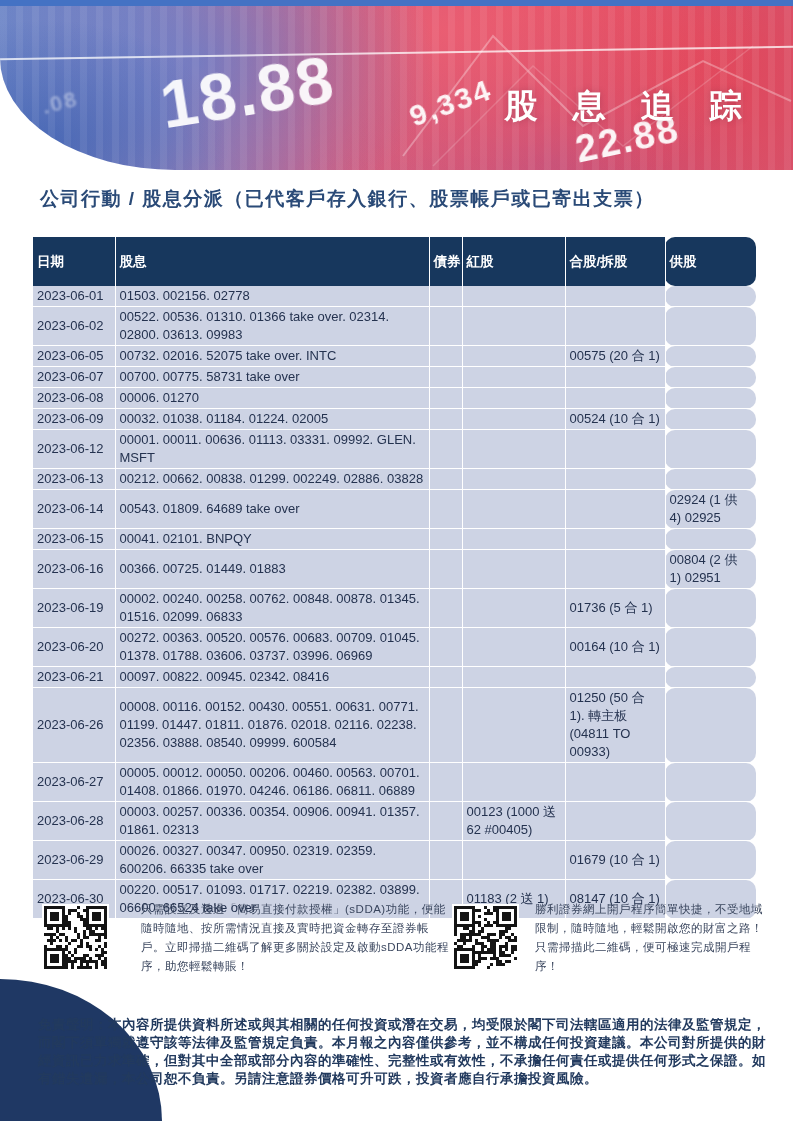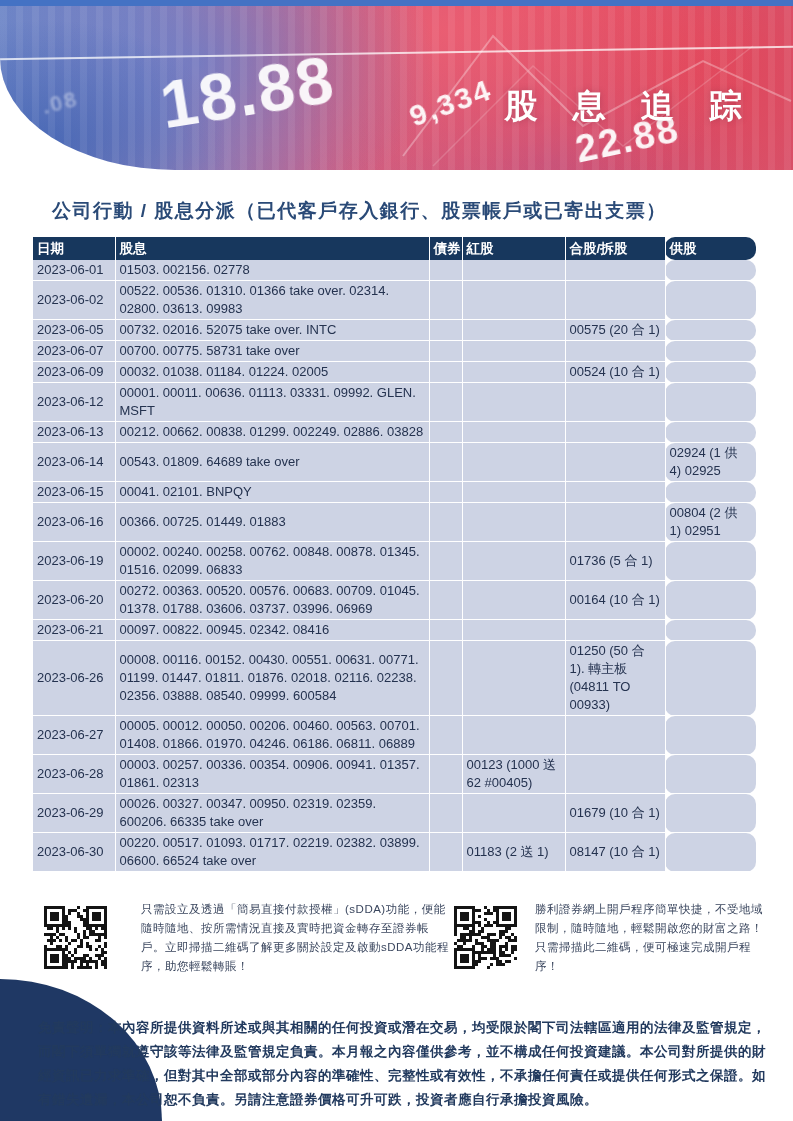--- a/index.html
+++ b/index.html
@@ -40,29 +40,29 @@
   .hero .num-b{left:408px;top:80px;font-size:30px;transform:rotate(-20deg);}
   .hero .num-c{left:575px;top:112px;font-size:38px;transform:rotate(-12deg);}
   .hero .num-d{left:42px;top:84px;font-size:22px;transform:rotate(-14deg);opacity:.4;filter:blur(1px);}
   .hero .hero-title{
     position:absolute;right:22px;top:62px;margin:16px;
     font-size:33px;font-weight:bold;color:#ffffff;letter-spacing:13px;
     text-shadow:0 0 6px rgba(120,40,60,.35);white-space:nowrap;filter:none;
   }
   
   .subtitle{
-    margin:12px;position:absolute;top:186px;left:40px;width:740px;
+    margin:0;position:absolute;top:186px;left:40px;width:740px;
     font-size:19px;font-weight:600;color:#2A4A77;letter-spacing:1.5px;
   }
   
   .tbl-wrap{position:absolute;top:237px;left:33px;width:723px;}
   table.divtable{border-collapse:collapse;width:723px;table-layout:fixed;}
   table.divtable th{
     background:#17375D;color:#ffffff;font-size:13.5px;font-weight:bold;
-    text-align:left;padding:3px 4px;line-height:17px;
+    text-align:left;padding:16px 4px;line-height:17px;
     border-right:1.5px solid #fff;white-space:nowrap;overflow:hidden;
   }
   table.divtable td{
     background:#CDD3E4;color:#24324F;font-size:13px;line-height:18px;
     padding:1px 4px;vertical-align:middle;
     border-right:1.5px solid #fff;border-bottom:1.5px solid #fff;
     word-wrap:break-word;
   }
   table.divtable td.c-date{white-space:nowrap;}
   table.divtable th:last-child,table.divtable td:last-child{border-right:none;border-radius:10px;}
@@ -78,21 +78,21 @@
   .qr-code i{display:block;}
   .qr-code i.b{background:#141414;}
   .qr-text{
     margin:2px 0 0 32px;font-size:11.5px;line-height:19px;color:#3A465E;
     letter-spacing:.5px;
   }
   .qr-block.right .qr-text{margin-left:16px;}
   
   .disclaimer{
     position:absolute;top:1016px;left:38px;width:728px;margin:0;
-    font-size:13.5px;line-height:24px;font-weight:700;color:#223A5E;
+    font-size:13.5px;line-height:18px;font-weight:700;color:#223A5E;
     text-align:justify;letter-spacing:.5px;z-index:3;
   }
   
   .corner{
     position:absolute;left:0;bottom:0;width:162px;height:142px;
     background:#1F3864;border-top-right-radius:100% 100%;z-index:2;
   }
 </style>
 </head>
 <body>
@@ -164,20 +164,28 @@
           </tr>
           <tr>
             <td class="c-date">2023-06-07</td>
             <td class="c-dividend">00700. 00775. 58731 take over</td>
             <td class="c-bond"></td>
             <td class="c-bonus"></td>
             <td class="c-consolidation-split"></td>
             <td class="c-rights"></td>
           </tr>
           <tr>
+            <td class="c-date">2023-06-08</td>
+            <td class="c-dividend">00006. 01270</td>
+            <td class="c-bond"></td>
+            <td class="c-bonus"></td>
+            <td class="c-consolidation-split"></td>
+            <td class="c-rights"></td>
+          </tr>
+          <tr>
             <td class="c-date">2023-06-09</td>
             <td class="c-dividend">00032. 01038. 01184. 01224. 02005</td>
             <td class="c-bond"></td>
             <td class="c-bonus"></td>
             <td class="c-consolidation-split">00524 (10 合 1)</td>
             <td class="c-rights"></td>
           </tr>
           <tr>
             <td class="c-date">2023-06-12</td>
             <td class="c-dividend">00001. 00011. 00636. 01113. 03331. 09992. GLEN. MSFT</td>

